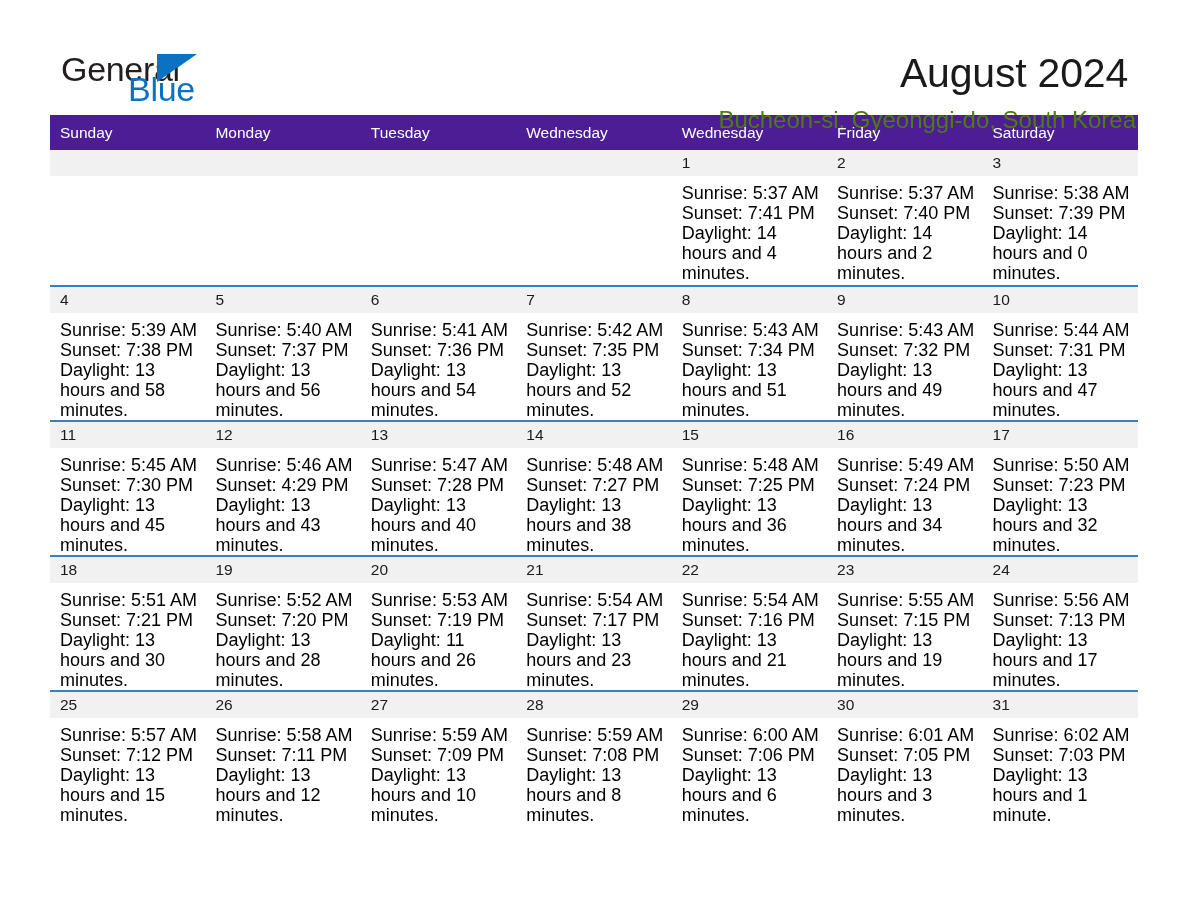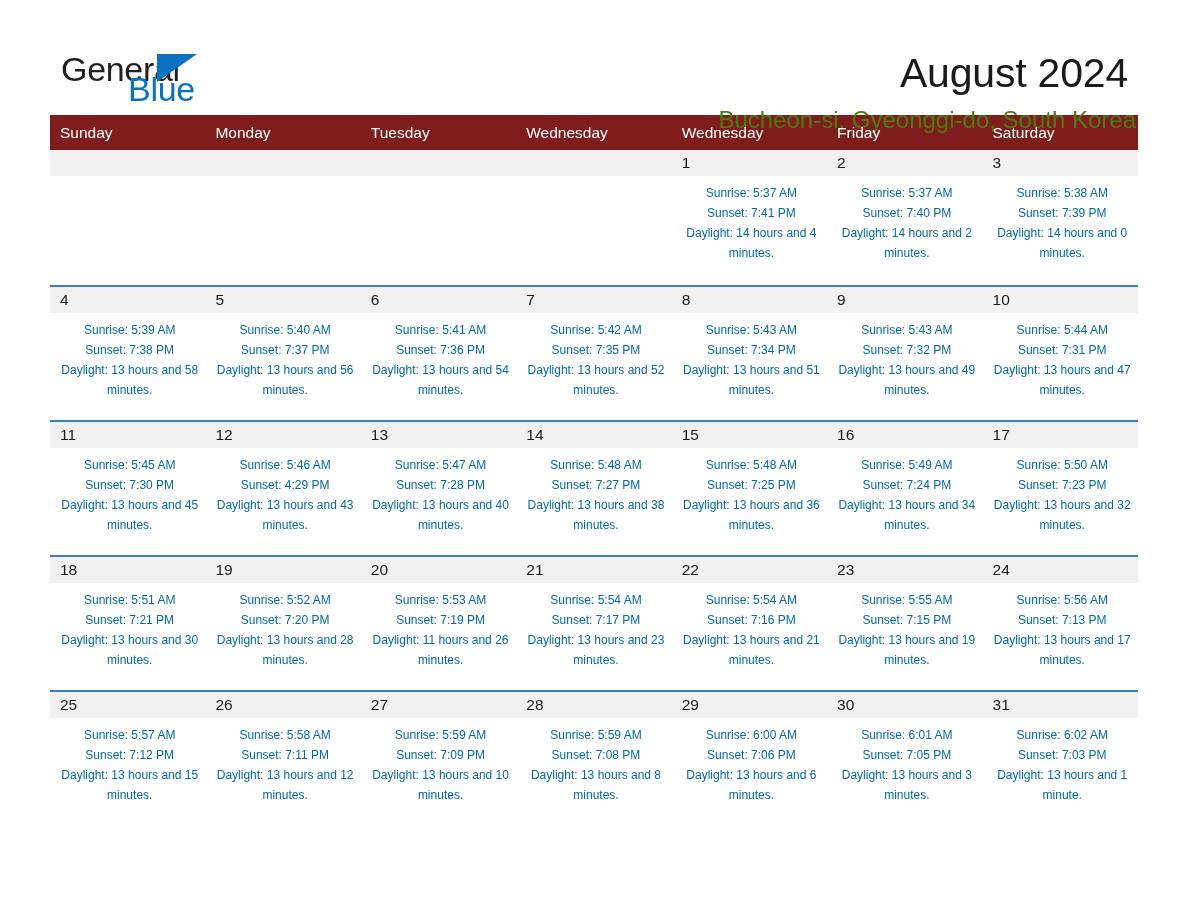--- a/index.html
+++ b/index.html
@@ -88,21 +88,21 @@
   }
 
   
   .calendar {
     margin-top: 19px;
     width: 1088px;
   }
 
   .weekday-row {
     display: flex;
-    background: #7f1d1d;
+    background: #4c1d95;
   }
   .weekday {
     flex: 1 1 0;
     color: #ffffff;
     font-size: 15.5px;
     padding: 8px 0 8px 10px;
     line-height: 1.25;
   }
 
   .week {
@@ -128,24 +128,23 @@
     height: 26px;
     padding: 3px 0 0 10px;
     font-size: 15.5px;
     color: #1a1a1a;
     line-height: 1.3;
   }
   .day.empty .day-num-band { color: transparent; }
 
   .day-info {
     padding: 7px 6px 0 10px;
-    font-size: 12px;
+    font-size: 18px;
     line-height: 20px;
-    color: #0369a1;
-    text-align: center;
+    color: #000000;
   }
   .day-info div { white-space: nowrap; }
   .day-info .daylight { white-space: normal; }
 </style>
 </head>
 <body>
 
 <div class="page">
 
   <div class="header">

